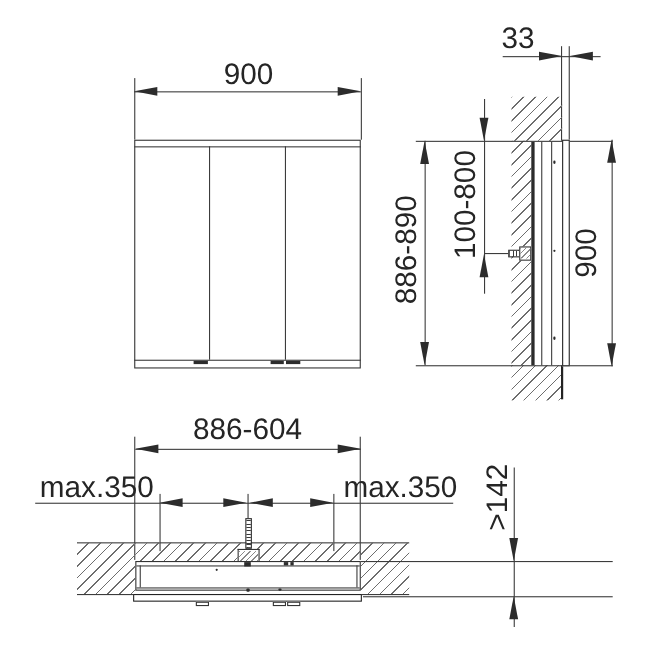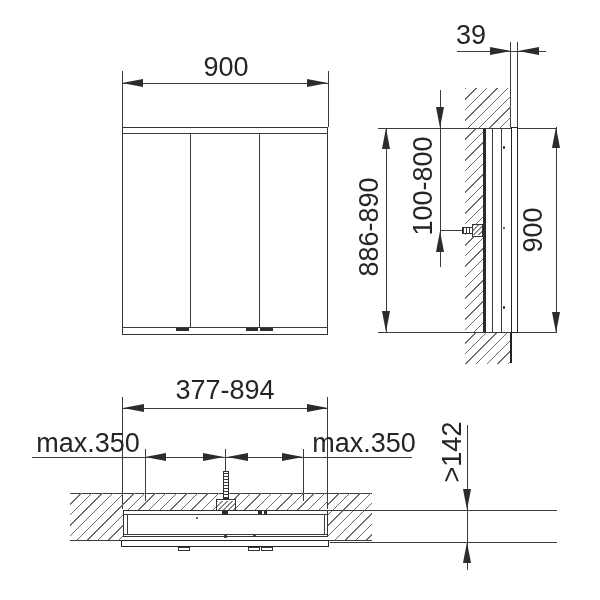--- a/index.html
+++ b/index.html
@@ -43,21 +43,21 @@
     <div class="hl" style="left:122px;top:133px;width:206px;"></div>
     <div class="hl" style="left:122px;top:327px;width:206px;"></div>
     <div class="vl" style="left:189.5px;top:133px;height:194px;"></div>
     <div class="vl" style="left:258.5px;top:133px;height:194px;"></div>
     <div class="fill" style="left:176px;top:327.5px;width:13px;height:3.5px;"></div>
     <div class="fill" style="left:246px;top:327.5px;width:12px;height:3.5px;"></div>
     <div class="fill" style="left:260px;top:327.5px;width:13px;height:3.5px;"></div>
   </div>
 
   <div>
-    <div class="dim" style="left:411px;top:21px;width:120px;">39</div>
+    <div class="dim" style="left:411px;top:21px;width:120px;">33</div>
     <div class="hl" style="left:457px;top:50.5px;width:89px;"></div>
     <div class="ar ar-r" style="left:489.5px;top:46.5px;"></div>
     <div class="ar ar-l" style="left:517.5px;top:46.5px;"></div>
     <div class="vl" style="left:510px;top:42px;height:86px;"></div>
     <div class="vl" style="left:517px;top:42px;height:85px;"></div>
 
     <div class="hatch" style="left:465px;top:88px;width:45.5px;height:40px;"></div>
     <div class="hatch" style="left:465px;top:128px;width:17.5px;height:204px;"></div>
     <div class="hatch" style="left:465px;top:332px;width:45.5px;height:32px;"></div>
     <div class="vl thk" style="left:510px;top:332px;width:2px;height:31px;"></div>
@@ -88,21 +88,21 @@
     <div class="box" style="left:471.5px;top:223.5px;width:11.5px;height:13px;border-width:1.2px;"></div>
     <div class="hatch-fine" style="left:473px;top:225px;width:8.5px;height:10px;"></div>
 
     <div class="vl" style="left:555.5px;top:127px;height:205.5px;"></div>
     <div class="ar ar-u" style="left:551.5px;top:127px;"></div>
     <div class="ar ar-d" style="left:551.5px;top:311.5px;"></div>
     <div class="dim vdim" style="left:463px;top:216px;width:140px;">900</div>
   </div>
 
   <div>
-    <div class="dim" style="left:145px;top:376px;width:160px;">377-894</div>
+    <div class="dim" style="left:145px;top:376px;width:160px;">886-604</div>
     <div class="vl" style="left:122.2px;top:397px;height:112px;"></div>
     <div class="vl" style="left:327.2px;top:397px;height:112px;"></div>
     <div class="hl" style="left:122.7px;top:407.5px;width:205px;"></div>
     <div class="ar ar-l" style="left:122.7px;top:403.5px;"></div>
     <div class="ar ar-r" style="left:306.7px;top:403.5px;"></div>
 
     <div class="dim" style="left:8px;top:429px;width:160px;">max.350</div>
     <div class="dim" style="left:284px;top:429px;width:160px;">max.350</div>
     <div class="hl" style="left:32px;top:456.5px;width:380px;"></div>
     <div class="ar ar-l" style="left:145px;top:452.5px;"></div>

